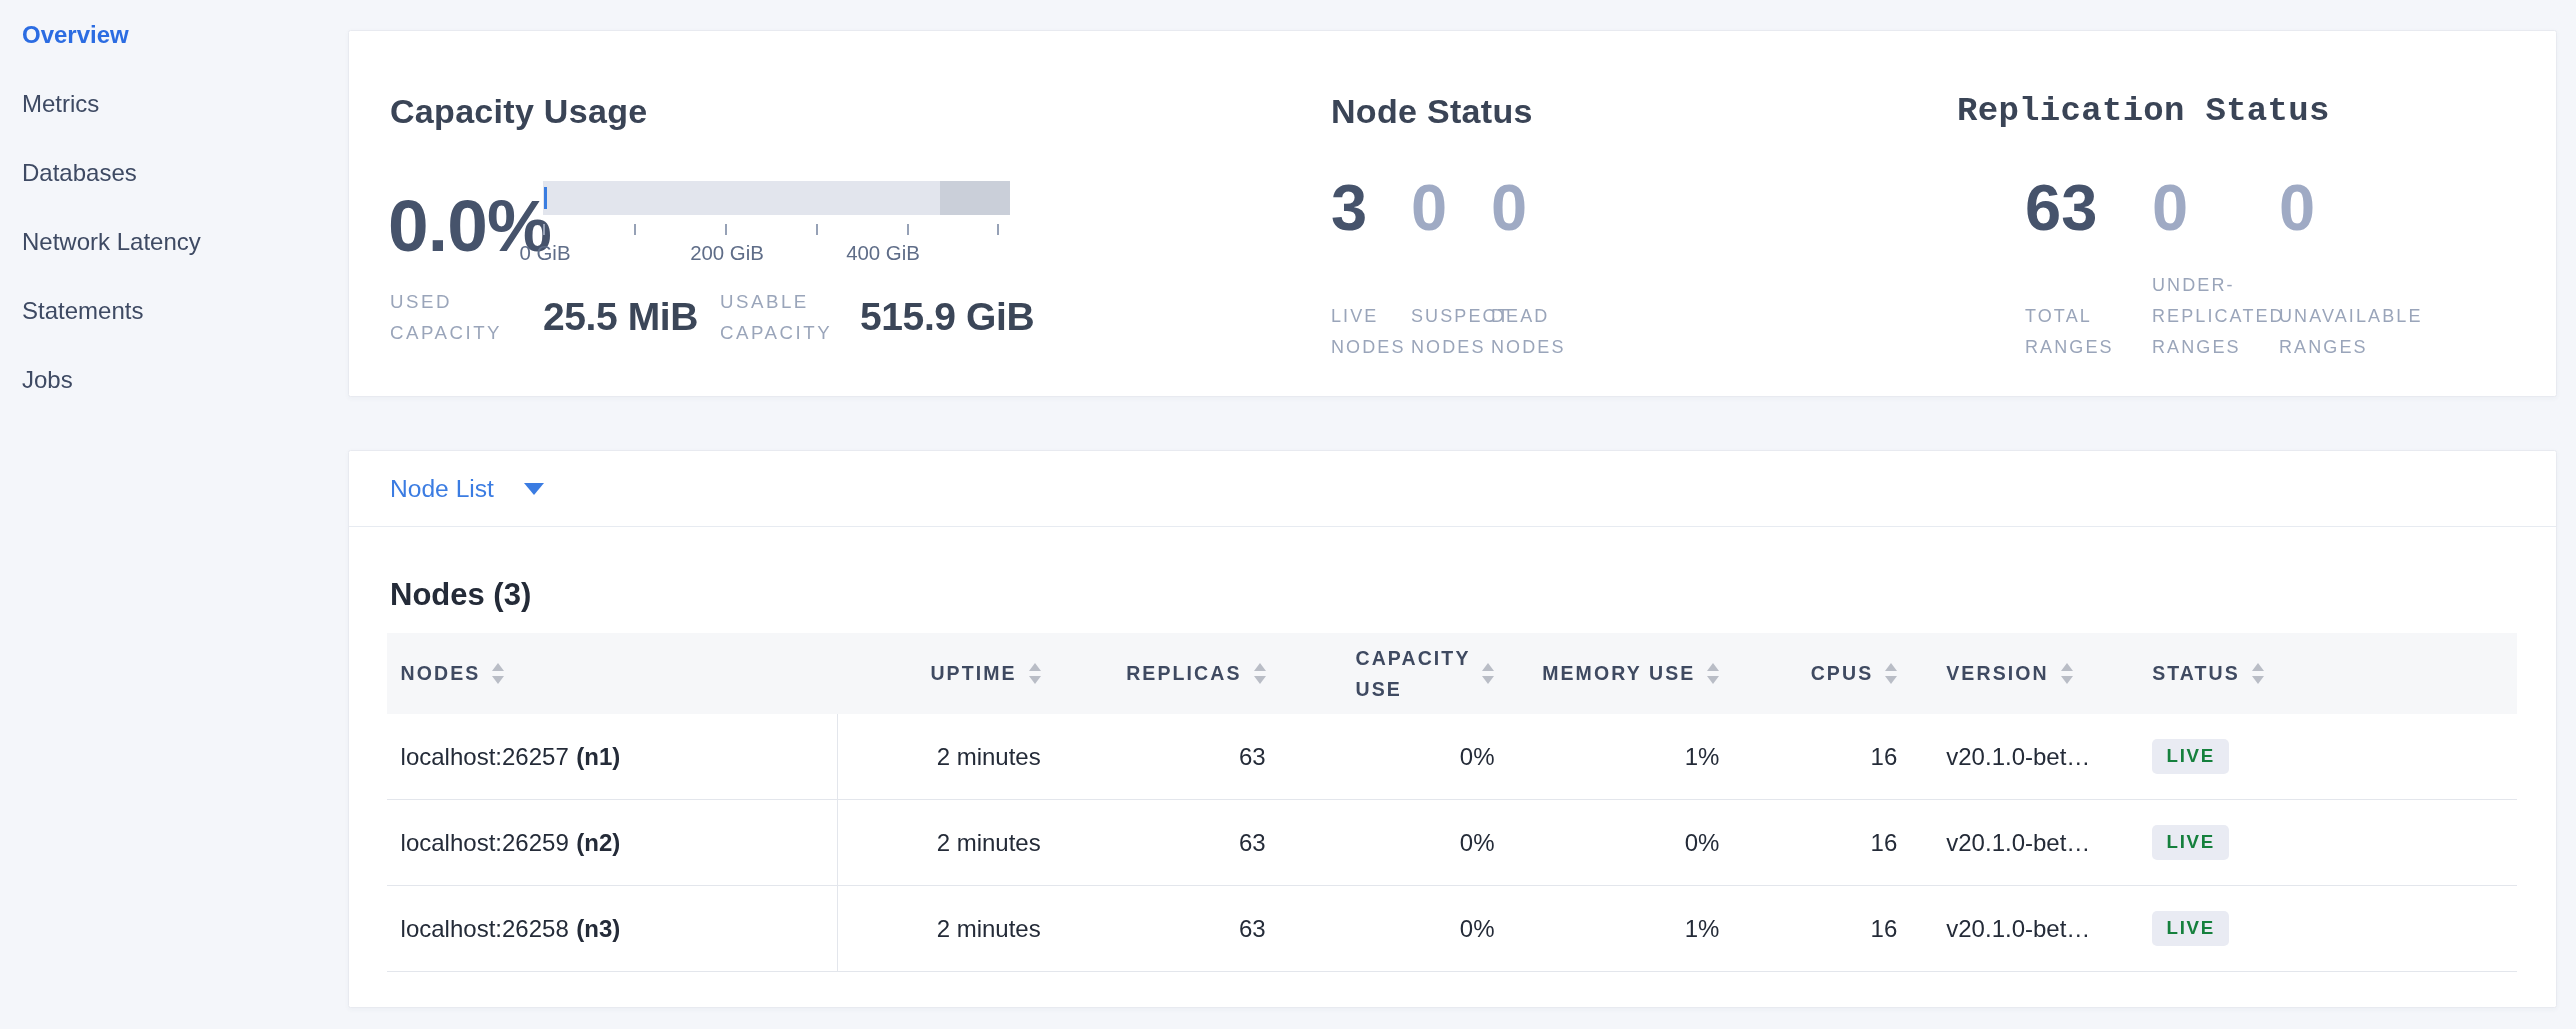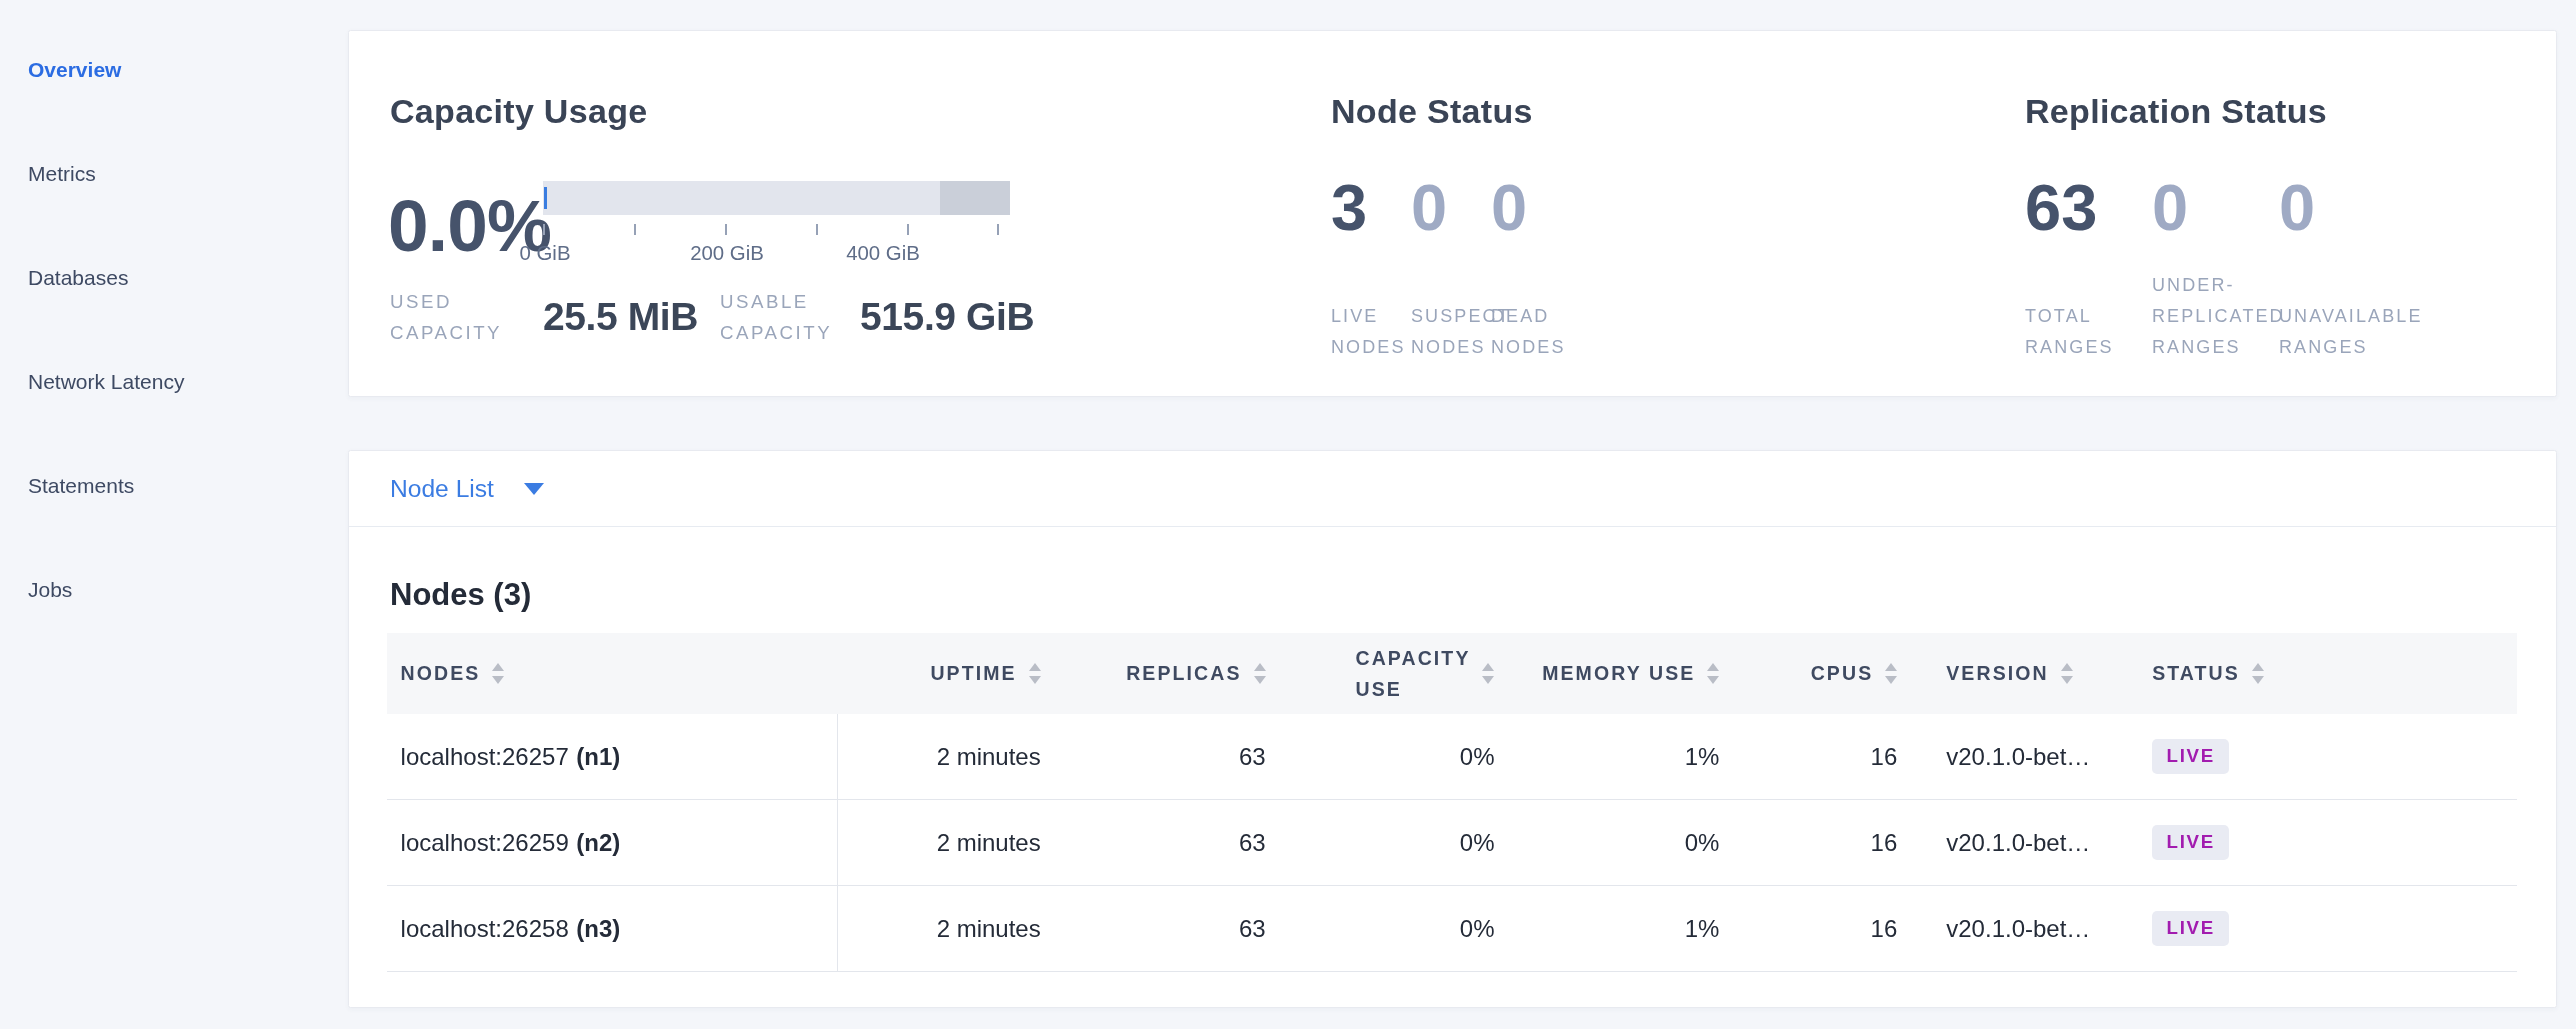--- a/index.html
+++ b/index.html
@@ -9,21 +9,21 @@
     background:#f4f6fa;
     font-family:"Liberation Sans", sans-serif;
     overflow:hidden;
     color:#242b38;
   }
 
   
   .sidebar { position:absolute; left:0; top:0; width:348px; padding-top:0; }
   .side-item {
     height:69px; display:flex; align-items:center;
-    padding-left:28px; font-size:21px; color:#3e4a63; cursor:pointer;margin-top:35px;
+    padding-left:22px; font-size:24px; color:#3e4a63; cursor:pointer;
   }
   .side-item.active { color:#2b6ce2; font-weight:bold; }
 
   
   .card {
     position:absolute; background:#ffffff;
     border:0.8px solid #e8eaf0; border-radius:2.5px;
     box-shadow:0 1.7px 4.2px rgba(60,75,105,0.04);
   }
   #card-summary { left:348px; top:30px;  width:2209px; height:367px; }
@@ -66,21 +66,21 @@
   .stat-value { font-size:65px; font-weight:bold; color:#46536b; line-height:65px; }
   .stat-value.muted { color:#9faac4; }
   .stat-label {
     height:104px; margin-top:18.7px;
     display:flex; flex-direction:column; justify-content:flex-end;
     font-size:18px; letter-spacing:2.1px; color:#9aa5ba; line-height:31px;
   }
   #node-status-title { left:982px; }
   #node-status-row { left:982px; }
   #node-status-row .stat { width:80px; }
-  #replication-title { left:1676px; }
+  #replication-title { left:1608px;font-family:Liberation Mono, monospace; }
   #replication-row { left:1676px; }
   #replication-row .stat { width:127px; }
   #replication-row .stat:last-child { width:153px; }
 
   
   .strip {
     height:76px; border-bottom:0.8px solid #e7ebf1;
     display:flex; align-items:center; padding-left:41px;
   }
   .node-list-btn { display:flex; align-items:center; gap:30px; cursor:pointer; }
@@ -121,21 +121,21 @@
 
   .tr {
     display:flex; height:86px; align-items:stretch;
     border-bottom:0.8px solid #e3e6ec; font-size:24px; color:#242b38; cursor:pointer;
   }
   .td { display:flex; align-items:center; }
   .td.c1 { border-right:0.8px solid #e3e6ec; }
   .td.c2,.td.c3,.td.c4,.td.c5,.td.c6 { justify-content:flex-end; }
   .node-id { font-weight:bold; margin-left:7.6px; }
   .badge {
-    background:#e9ebf3; color:#a21caf; font-weight:bold;
+    background:#e9ebf3; color:#15803d; font-weight:bold;
     font-size:18.7px; letter-spacing:1.7px;
     padding:8.5px 14.4px; border-radius:5.1px; line-height:1;
   }
 </style>
 </head>
 <body>
 
 <nav class="sidebar">
   <div class="side-item active">Overview</div>
   <div class="side-item">Metrics</div>

